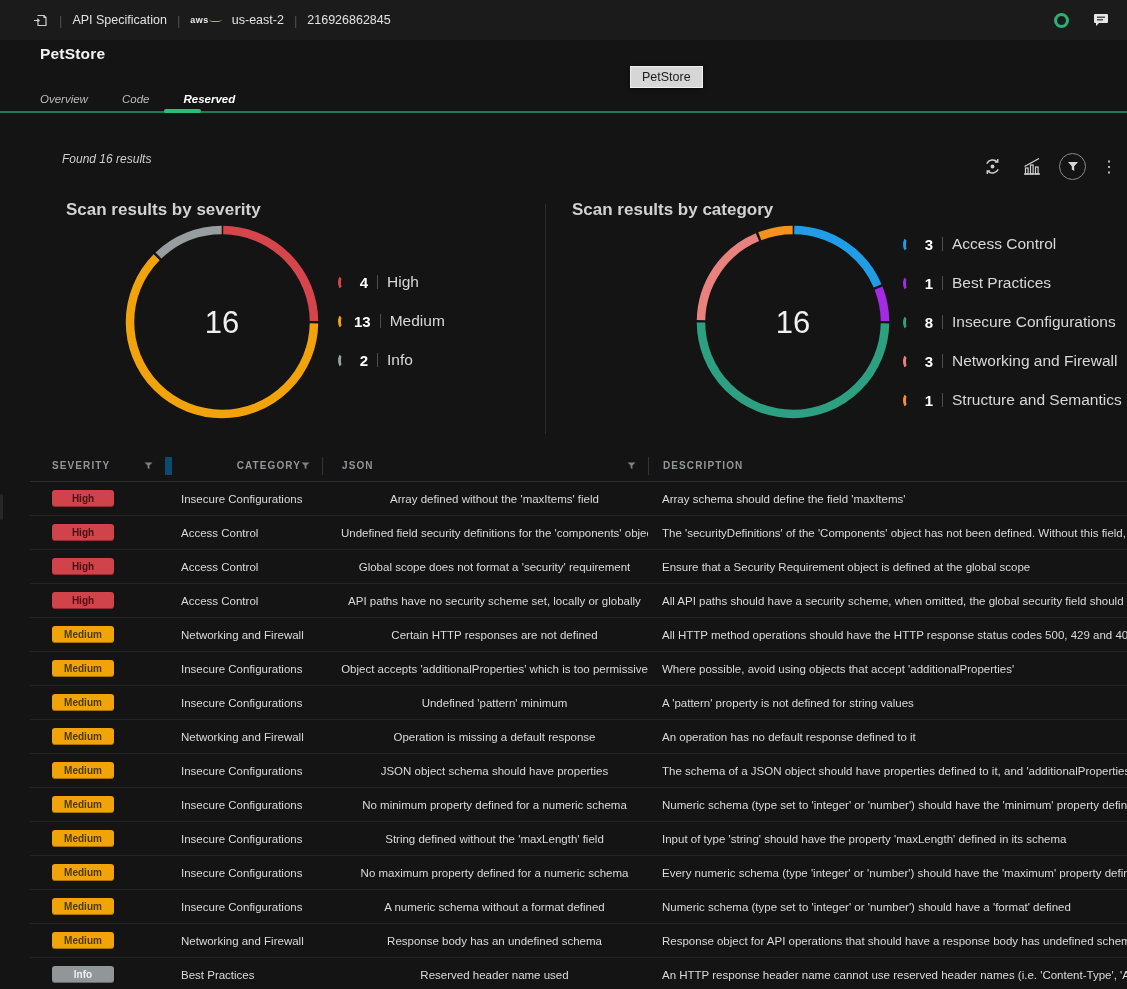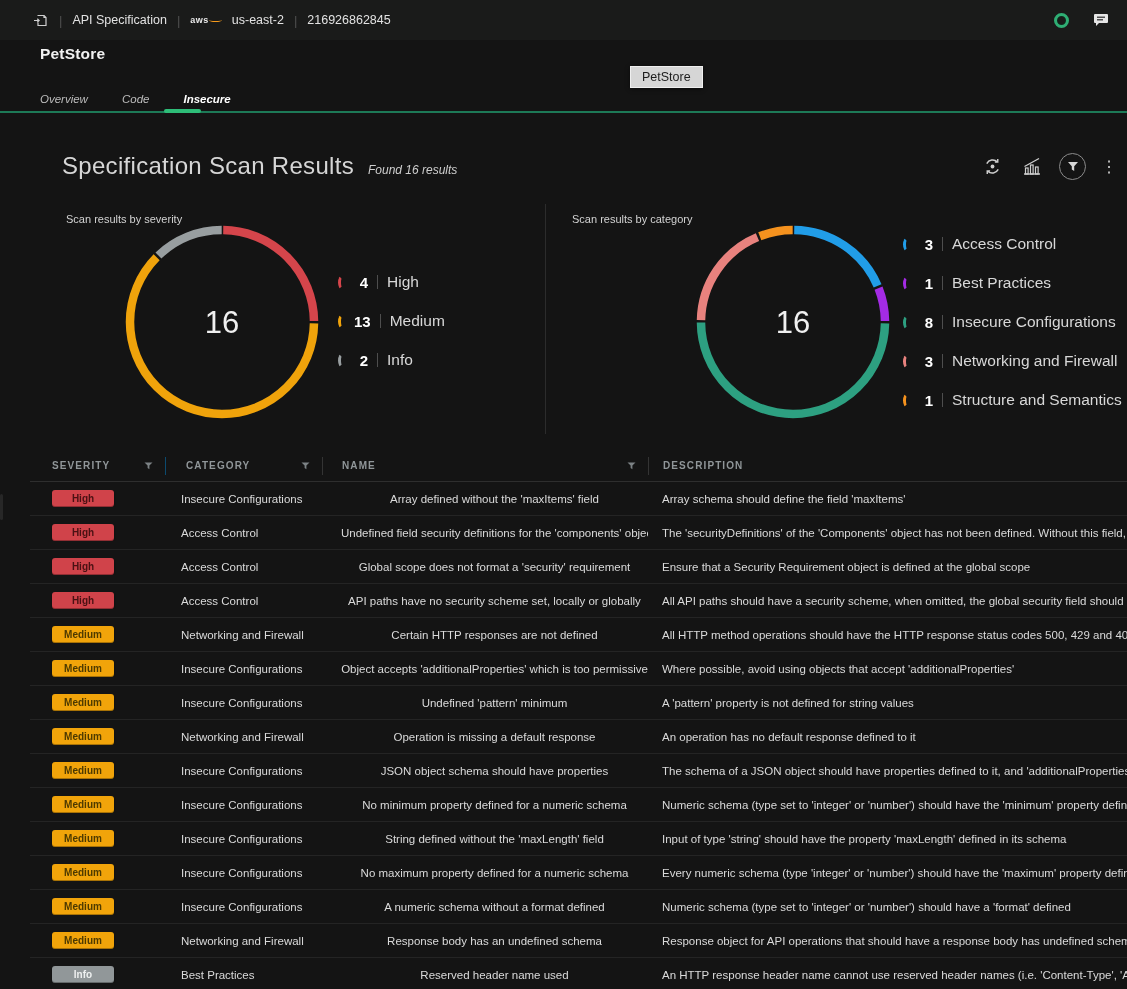--- a/index.html
+++ b/index.html
@@ -39,21 +39,21 @@
   
   .panel-header { position:absolute; left:62px; top:152px; display:flex; align-items:baseline; gap:14px; }
   .panel-title { font-size:24px; font-weight:400; color:#d6d6d6; letter-spacing:0.3px; }
   .panel-subtitle { font-size:12px; font-style:italic; color:#cecece; }
   .panel-actions { position:absolute; right:10px; top:153px; display:flex; align-items:center; gap:15px; }
   .icon-btn { background:none; border:none; cursor:pointer; display:flex; align-items:center; justify-content:center; padding:2px; }
   .filter-circle-btn { width:27px; height:27px; border-radius:50%; border:1px solid #8b8b8b; background:none; display:flex; align-items:center; justify-content:center; cursor:pointer; }
   .kebab { color:#cfcfcf; font-size:16px; line-height:1; letter-spacing:0; cursor:pointer; background:none; border:none; }
 
   
-  .chart-label { position:absolute; font-size:11px; font-weight:normal; color:#d2d2d2;margin-top:13px; }
+  .chart-label { position:absolute; font-size:17px; font-weight:bold; color:#d2d2d2; }
   .chart-label.sev { left:66px; top:200px; }
   .chart-label.cat { left:572px; top:200px; }
   .charts-divider { position:absolute; left:545px; top:204px; height:230px; width:1px; background:#2c2c2c; }
   .donut { position:absolute; width:200px; height:200px; }
   .donut.sev { left:122px; top:222px; }
   .donut.cat { left:693px; top:222px; }
   .legend { position:absolute; display:flex; flex-direction:column; gap:17px; }
   .legend.sev { left:338px; top:271px; }
   .legend.cat { left:903px; top:233px; }
   .legend-item { display:flex; align-items:center; height:22px; cursor:pointer; }
@@ -67,21 +67,21 @@
   .t-header {
     display:grid; grid-template-columns:135px 157px 326px 830px;
     height:32px; align-items:center; border-bottom:1px solid #2e2e2e;
   }
   .t-header .hcell {
     display:flex; align-items:center; justify-content:space-between;
     height:18px; padding-right:12px;
     font-size:10px; font-weight:bold; letter-spacing:1.1px; color:#909699;
   }
   .hcell.c-sev { padding-left:22px; }
-  .hcell.c-cat { padding-left:20px; border-left:1px solid #0c4a6e; }
+  .hcell.c-cat { padding-left:7px; border-left:7px solid #0c4a6e;justify-content:flex-end; }
   .hcell.c-name { padding-left:19px; border-left:1px solid #343434; }
   .hcell.c-desc { padding-left:14px; border-left:1px solid #343434; }
   .funnel { cursor:pointer; opacity:0.85; }
   .t-body .trow {
     display:grid; grid-template-columns:135px 157px 326px 830px;
     height:34px; align-items:center; border-bottom:1px solid #242424; cursor:pointer;
   }
   .trow .cell { font-size:11.5px; color:#dadada; white-space:nowrap; overflow:hidden; }
   .cell.c-sev { padding-left:22px; }
   .cell.c-cat { padding-left:16px; }
@@ -128,27 +128,26 @@
     </span>
   </div>
 </div>
 
 <div class="page-title">PetStore</div>
 <div class="tooltip">PetStore</div>
 
 <div class="tabs">
   <span class="tab">Overview</span>
   <span class="tab">Code</span>
-  <span class="tab active">Insecure</span>
+  <span class="tab active">Reserved</span>
 </div>
 <div class="tabs-line"></div>
 <div class="tabs-active-indicator"></div>
 
 <div class="panel-header">
-  <span class="panel-title">Specification Scan Results</span>
   <span class="panel-subtitle">Found 16 results</span>
 </div>
 <div class="panel-actions">
   <button class="icon-btn">
     <svg width="21" height="21" viewBox="0 0 22 22" fill="none">
       <circle cx="11" cy="11" r="2" fill="#cfcfcf"></circle>
       <path d="M5 8a7 7 0 0 1 11-2" stroke="#cfcfcf" stroke-width="1.5"></path>
       <path d="M17 14a7 7 0 0 1-11 2" stroke="#cfcfcf" stroke-width="1.5"></path>
       <path d="M16.5 3.2v3h-3" stroke="#cfcfcf" stroke-width="1.5" fill="none"></path>
       <path d="M5.5 18.8v-3h3" stroke="#cfcfcf" stroke-width="1.5" fill="none"></path>
@@ -257,21 +256,21 @@
           <path d="M0.5 0.5h8L5.4 3.6v3.6L3.6 6V3.6z" fill="#8f9699"></path>
         </svg>
     </div>
     <div class="hcell c-cat">
       <span>CATEGORY</span>
       <svg class="funnel" width="9" height="8" viewBox="0 0 9 8">
           <path d="M0.5 0.5h8L5.4 3.6v3.6L3.6 6V3.6z" fill="#8f9699"></path>
         </svg>
     </div>
     <div class="hcell c-name">
-      <span>NAME</span>
+      <span>JSON</span>
       <svg class="funnel" width="9" height="8" viewBox="0 0 9 8">
           <path d="M0.5 0.5h8L5.4 3.6v3.6L3.6 6V3.6z" fill="#8f9699"></path>
         </svg>
     </div>
     <div class="hcell c-desc">
       <span>DESCRIPTION</span>
 
     </div>
   </div>
   <div class="t-body">

